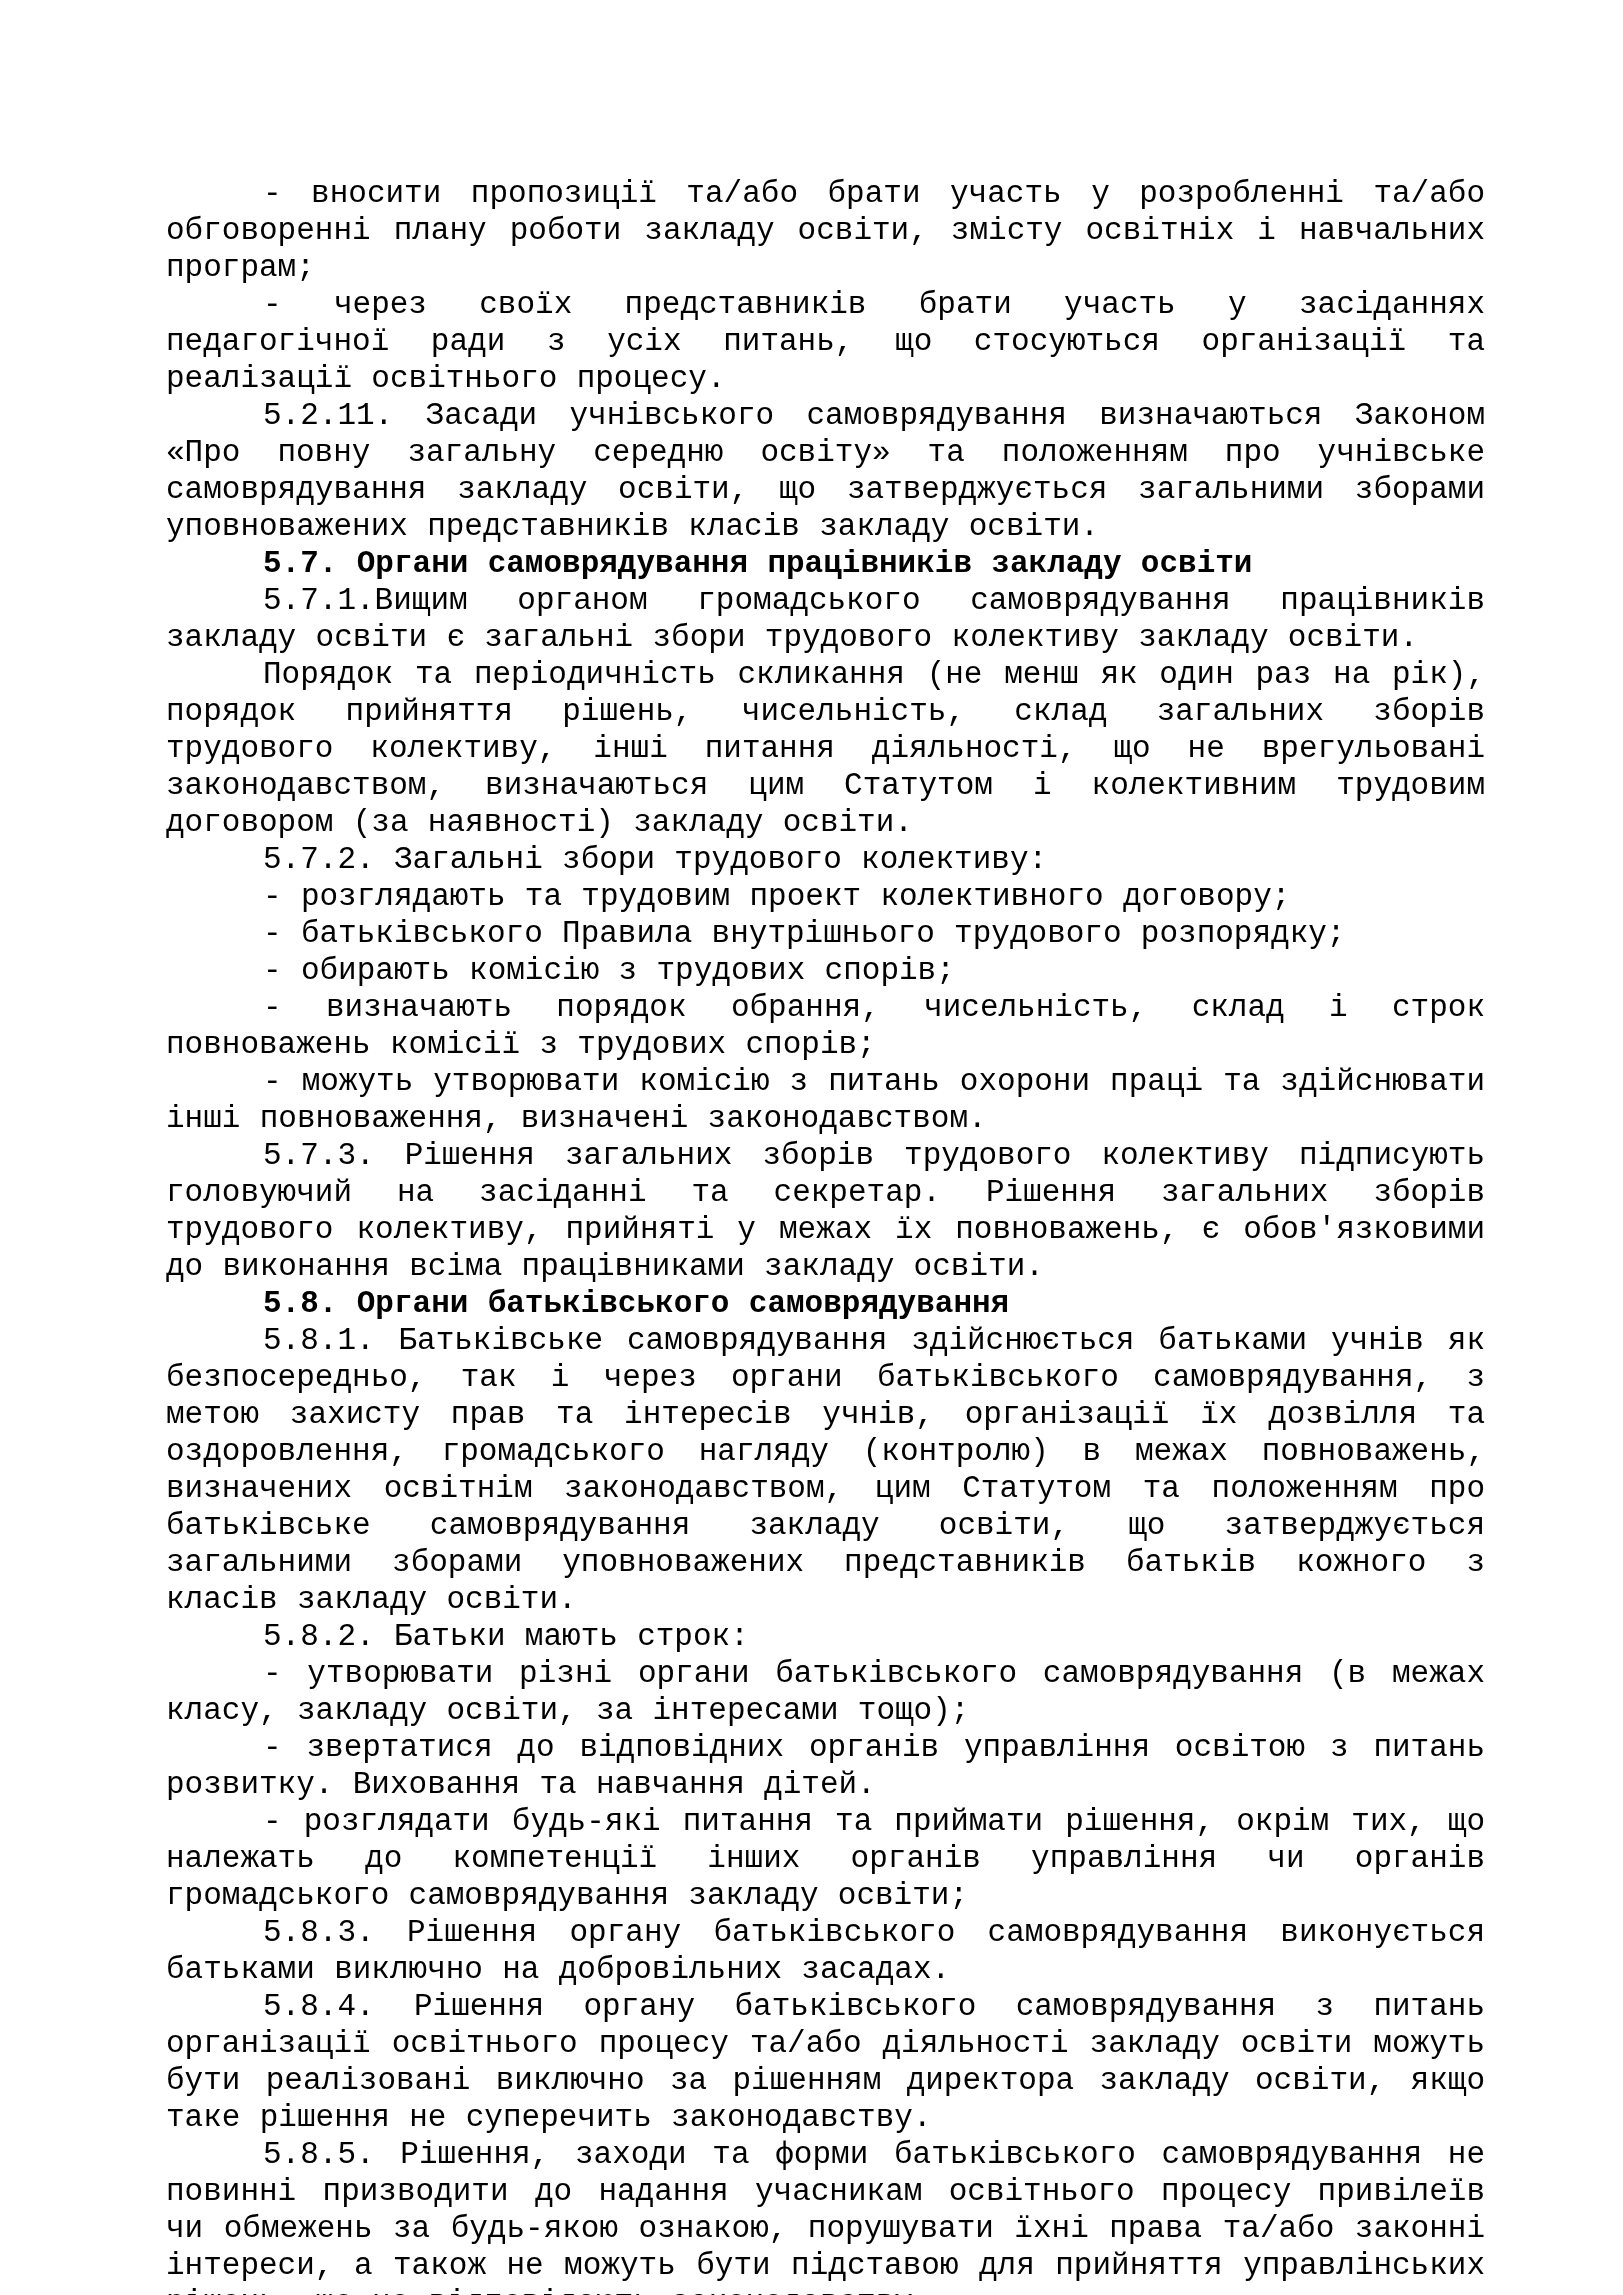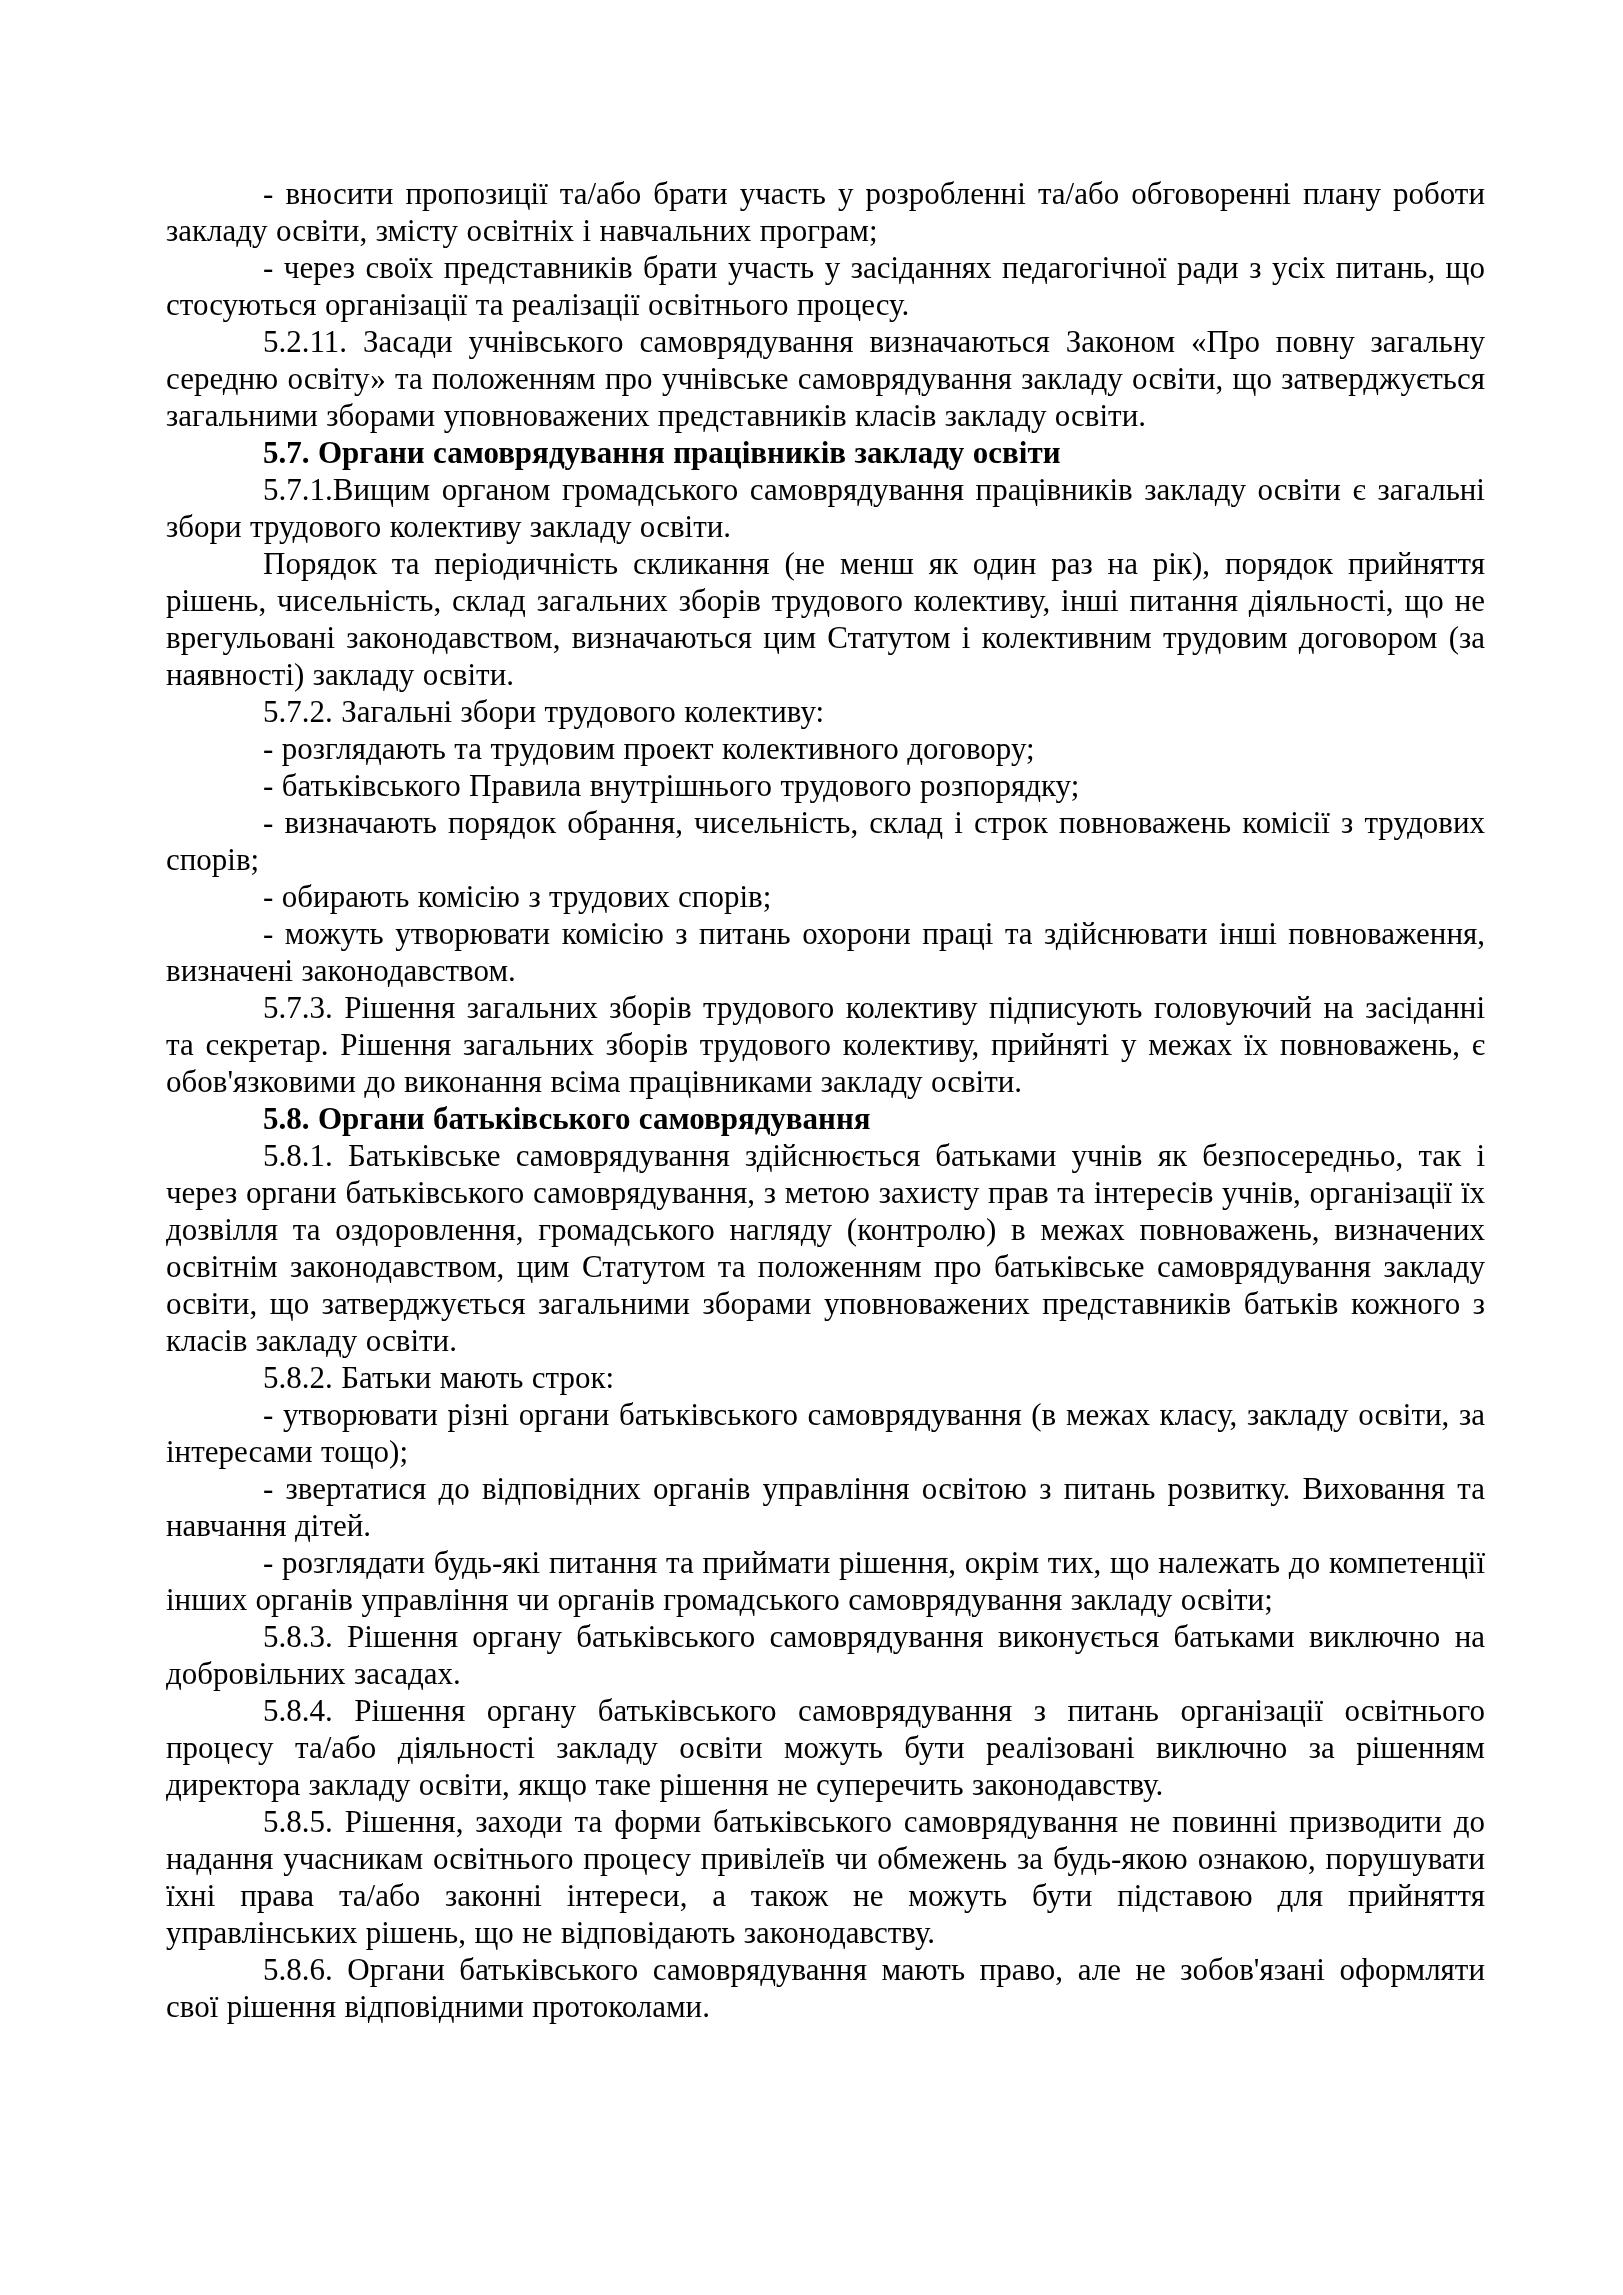--- a/index.html
+++ b/index.html
@@ -7,21 +7,21 @@
     padding: 0;
     background: #ffffff;
   }
   .page {
     position: relative;
     width: 1623px;
     height: 2295px;
     box-sizing: border-box;
     background: #ffffff;
     color: #000000;
-    font-family: Liberation Serif, serif;
+    font-family: Liberation Mono, monospace;
     font-size: 31px;
     line-height: 37px;
     padding: 175px 138px 0 166px;
     overflow: hidden;
   }
   .doc-body {
     width: 100%;
   }
   .para {
     margin: 0;
@@ -40,22 +40,22 @@
   <div class="doc-body">
       <p class="para">- вносити пропозиції та/або брати участь у розробленні та/або обговоренні плану роботи закладу освіти, змісту освітніх і навчальних програм;</p>
       <p class="para">- через своїх представників брати участь у засіданнях педагогічної ради з усіх питань, що стосуються організації та реалізації освітнього процесу.</p>
       <p class="para">5.2.11. Засади учнівського самоврядування визначаються Законом «Про повну загальну середню освіту» та положенням про учнівське самоврядування закладу освіти, що затверджується загальними зборами уповноважених представників класів закладу освіти.</p>
       <p class="para heading">5.7. Органи самоврядування працівників закладу освіти</p>
       <p class="para">5.7.1.Вищим органом громадського самоврядування працівників закладу освіти є загальні збори трудового колективу закладу освіти.</p>
       <p class="para">Порядок та періодичність скликання (не менш як один раз на рік), порядок прийняття рішень, чисельність, склад загальних зборів трудового колективу, інші питання діяльності, що не врегульовані законодавством, визначаються цим Статутом і колективним трудовим договором (за наявності) закладу освіти.</p>
       <p class="para">5.7.2. Загальні збори трудового колективу:</p>
       <p class="para">- розглядають та трудовим проект колективного договору;</p>
       <p class="para">- батьківського Правила внутрішнього трудового розпорядку;</p>
+      <p class="para">- обирають комісію з трудових спорів;</p>
       <p class="para">- визначають порядок обрання, чисельність, склад і строк повноважень комісії з трудових спорів;</p>
-      <p class="para">- обирають комісію з трудових спорів;</p>
       <p class="para">- можуть утворювати комісію з питань охорони праці та здійснювати інші повноваження, визначені законодавством.</p>
       <p class="para">5.7.3. Рішення загальних зборів трудового колективу підписують головуючий на засіданні та секретар. Рішення загальних зборів трудового колективу, прийняті у межах їх повноважень, є обов'язковими до виконання всіма працівниками закладу освіти.</p>
       <p class="para heading">5.8. Органи батьківського самоврядування</p>
       <p class="para">5.8.1. Батьківське самоврядування здійснюється батьками учнів як безпосередньо, так і через органи батьківського самоврядування, з метою захисту прав та інтересів учнів, організації їх дозвілля та оздоровлення, громадського нагляду (контролю) в межах повноважень, визначених освітнім законодавством, цим Статутом та положенням про батьківське самоврядування закладу освіти, що затверджується загальними зборами уповноважених представників батьків кожного з класів закладу освіти.</p>
       <p class="para">5.8.2. Батьки мають строк:</p>
       <p class="para">- утворювати різні органи батьківського самоврядування (в межах класу, закладу освіти, за інтересами тощо);</p>
       <p class="para">- звертатися до відповідних органів управління освітою з питань розвитку. Виховання та навчання дітей.</p>
       <p class="para">- розглядати будь-які питання та приймати рішення, окрім тих, що належать до компетенції інших органів управління чи органів громадського самоврядування закладу освіти;</p>
       <p class="para">5.8.3. Рішення органу батьківського самоврядування виконується батьками виключно на добровільних засадах.</p>
       <p class="para">5.8.4. Рішення органу батьківського самоврядування з питань організації освітнього процесу та/або діяльності закладу освіти можуть бути реалізовані виключно за рішенням директора закладу освіти, якщо таке рішення не суперечить законодавству.</p>

